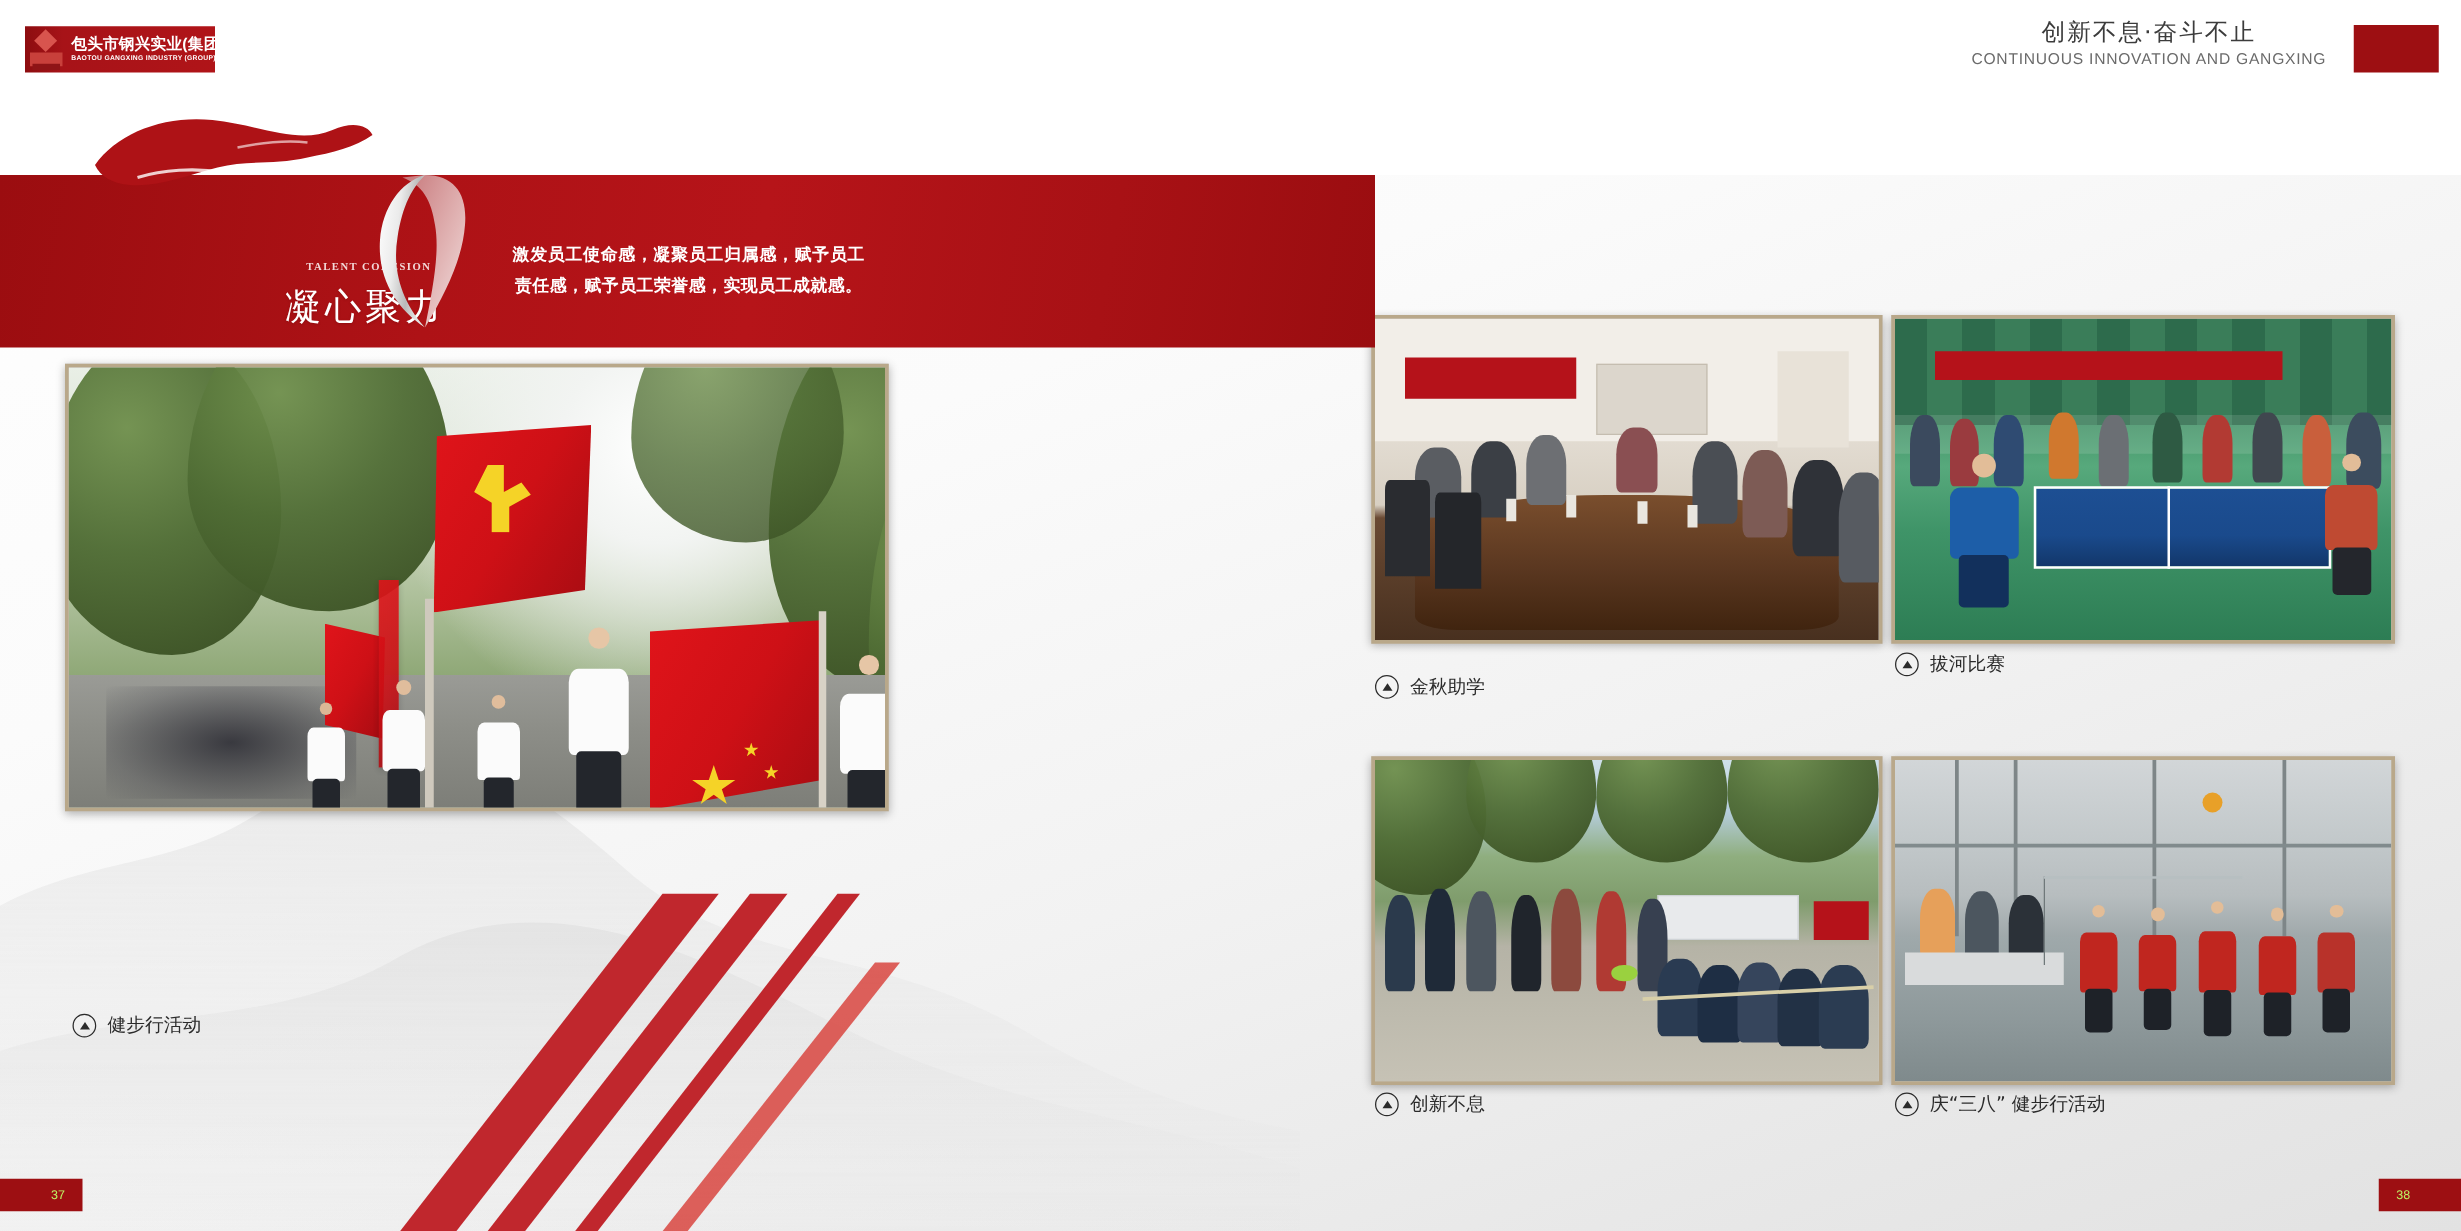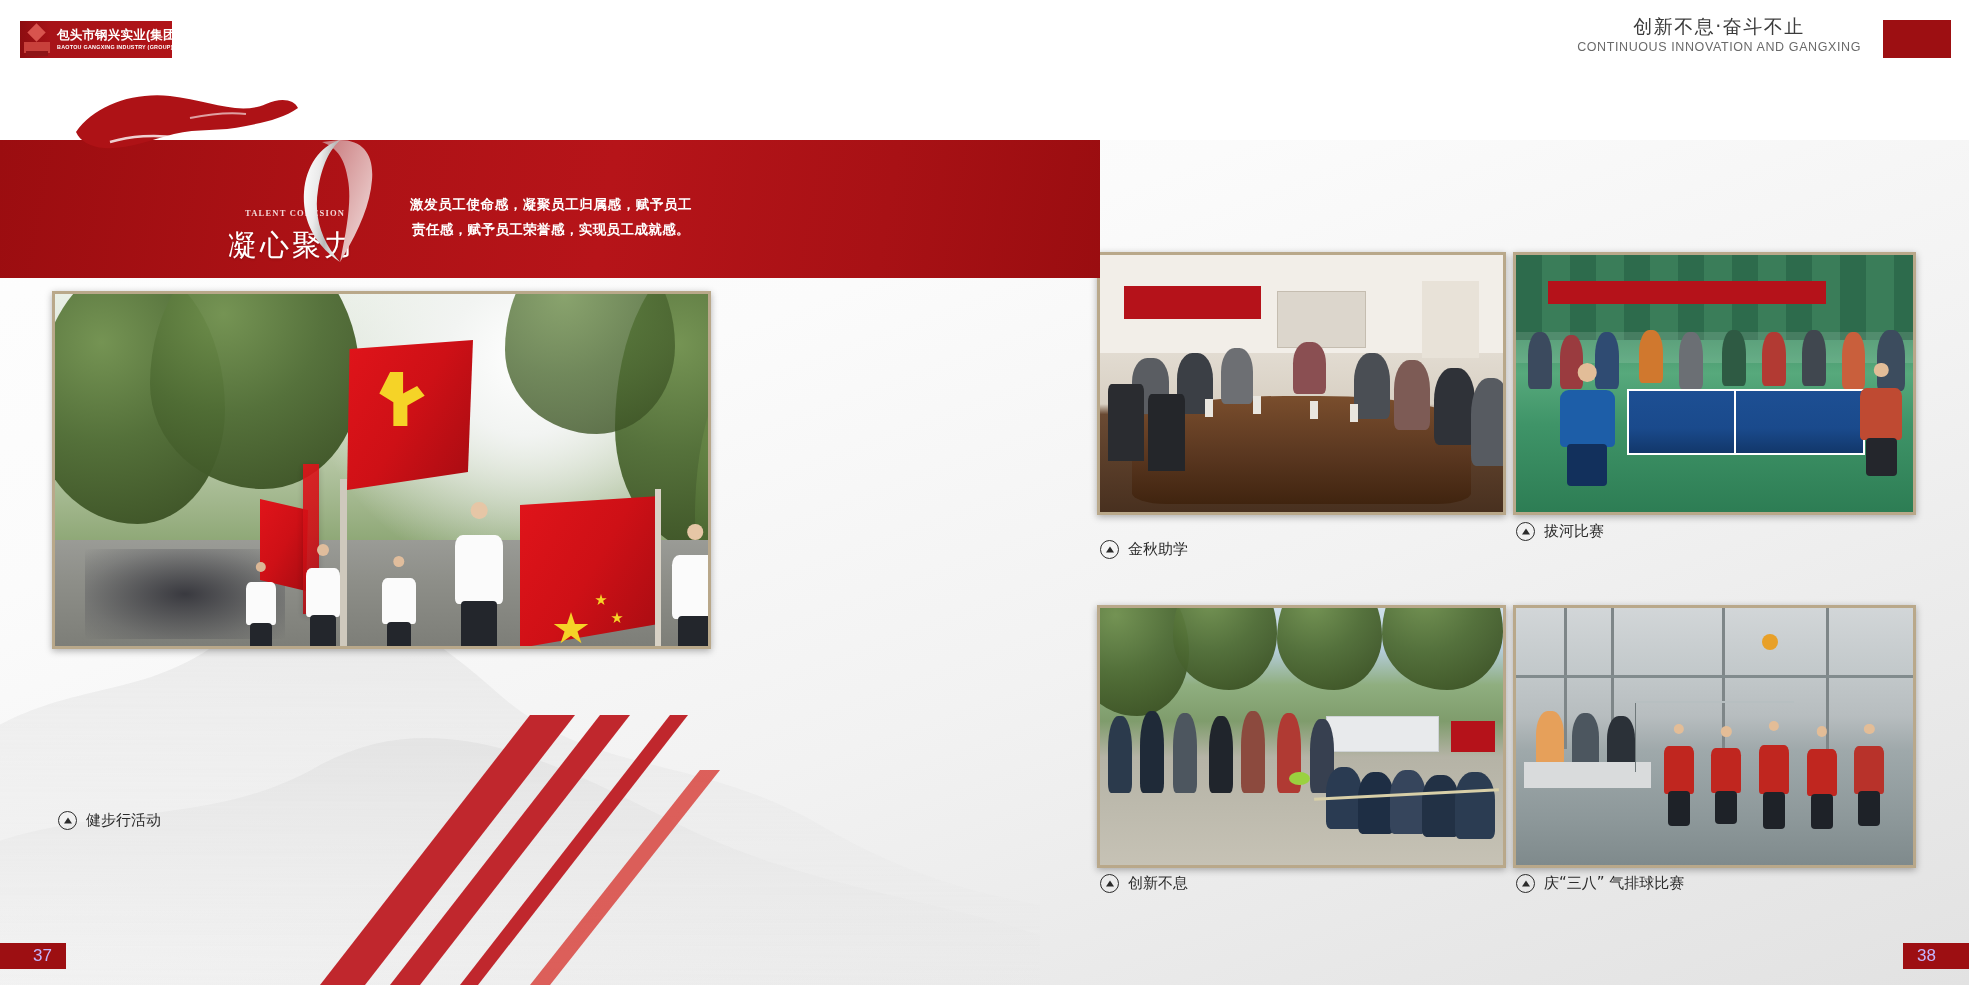--- a/index.html
+++ b/index.html
@@ -231,22 +231,22 @@
     width: 520px; height: 330px;
     z-index: 2;
     pointer-events: none;
   }
   
   .pagenum {
     position: absolute;
     bottom: 16px;
     height: 26px;
     background: #9d0f12;
-    color: #c4b5fd;
-    font-size: 17px;
+    color: #bef264;
+    font-size: 10px;
     display: flex;
     align-items: center;
     z-index: 9;
   }
   .pagenum.left  { left: 0;  width: 66px; justify-content: flex-end; padding-right: 14px; box-sizing: border-box; }
   .pagenum.right { right: 0; width: 66px; justify-content: flex-start; padding-left: 14px; box-sizing: border-box; }
   .ph-flags .bg {
     position:absolute; inset:0;
     background:
       radial-gradient(circle at 72% 18%, #ffffff 0%, #f2f4f2 14%, rgba(255,255,255,0) 40%),
@@ -597,19 +597,19 @@
         <div class="body" style="background:#b8322a;"></div>
         <div class="legs" style="background:#1e2228;"></div>
       </div>
 
       <div style="position:absolute; left:30%; top:36%; width:1px; height:28%; background:#6f787a;"></div>
       <div style="position:absolute; left:30%; top:36%; width:40%; height:2px; background:#b7bfc1;"></div>
     </div>
   </div>
   <div class="cap" style="left:1516px; top:874px;">
     <span class="cap-icon"></span>
-    <span>庆“三八” 气排球比赛</span>
+    <span>庆“三八” 健步行活动</span>
   </div>
 
   <div class="pagenum left">37</div>
   <div class="pagenum right">38</div>
 
 </div>
 
 </body></html>

